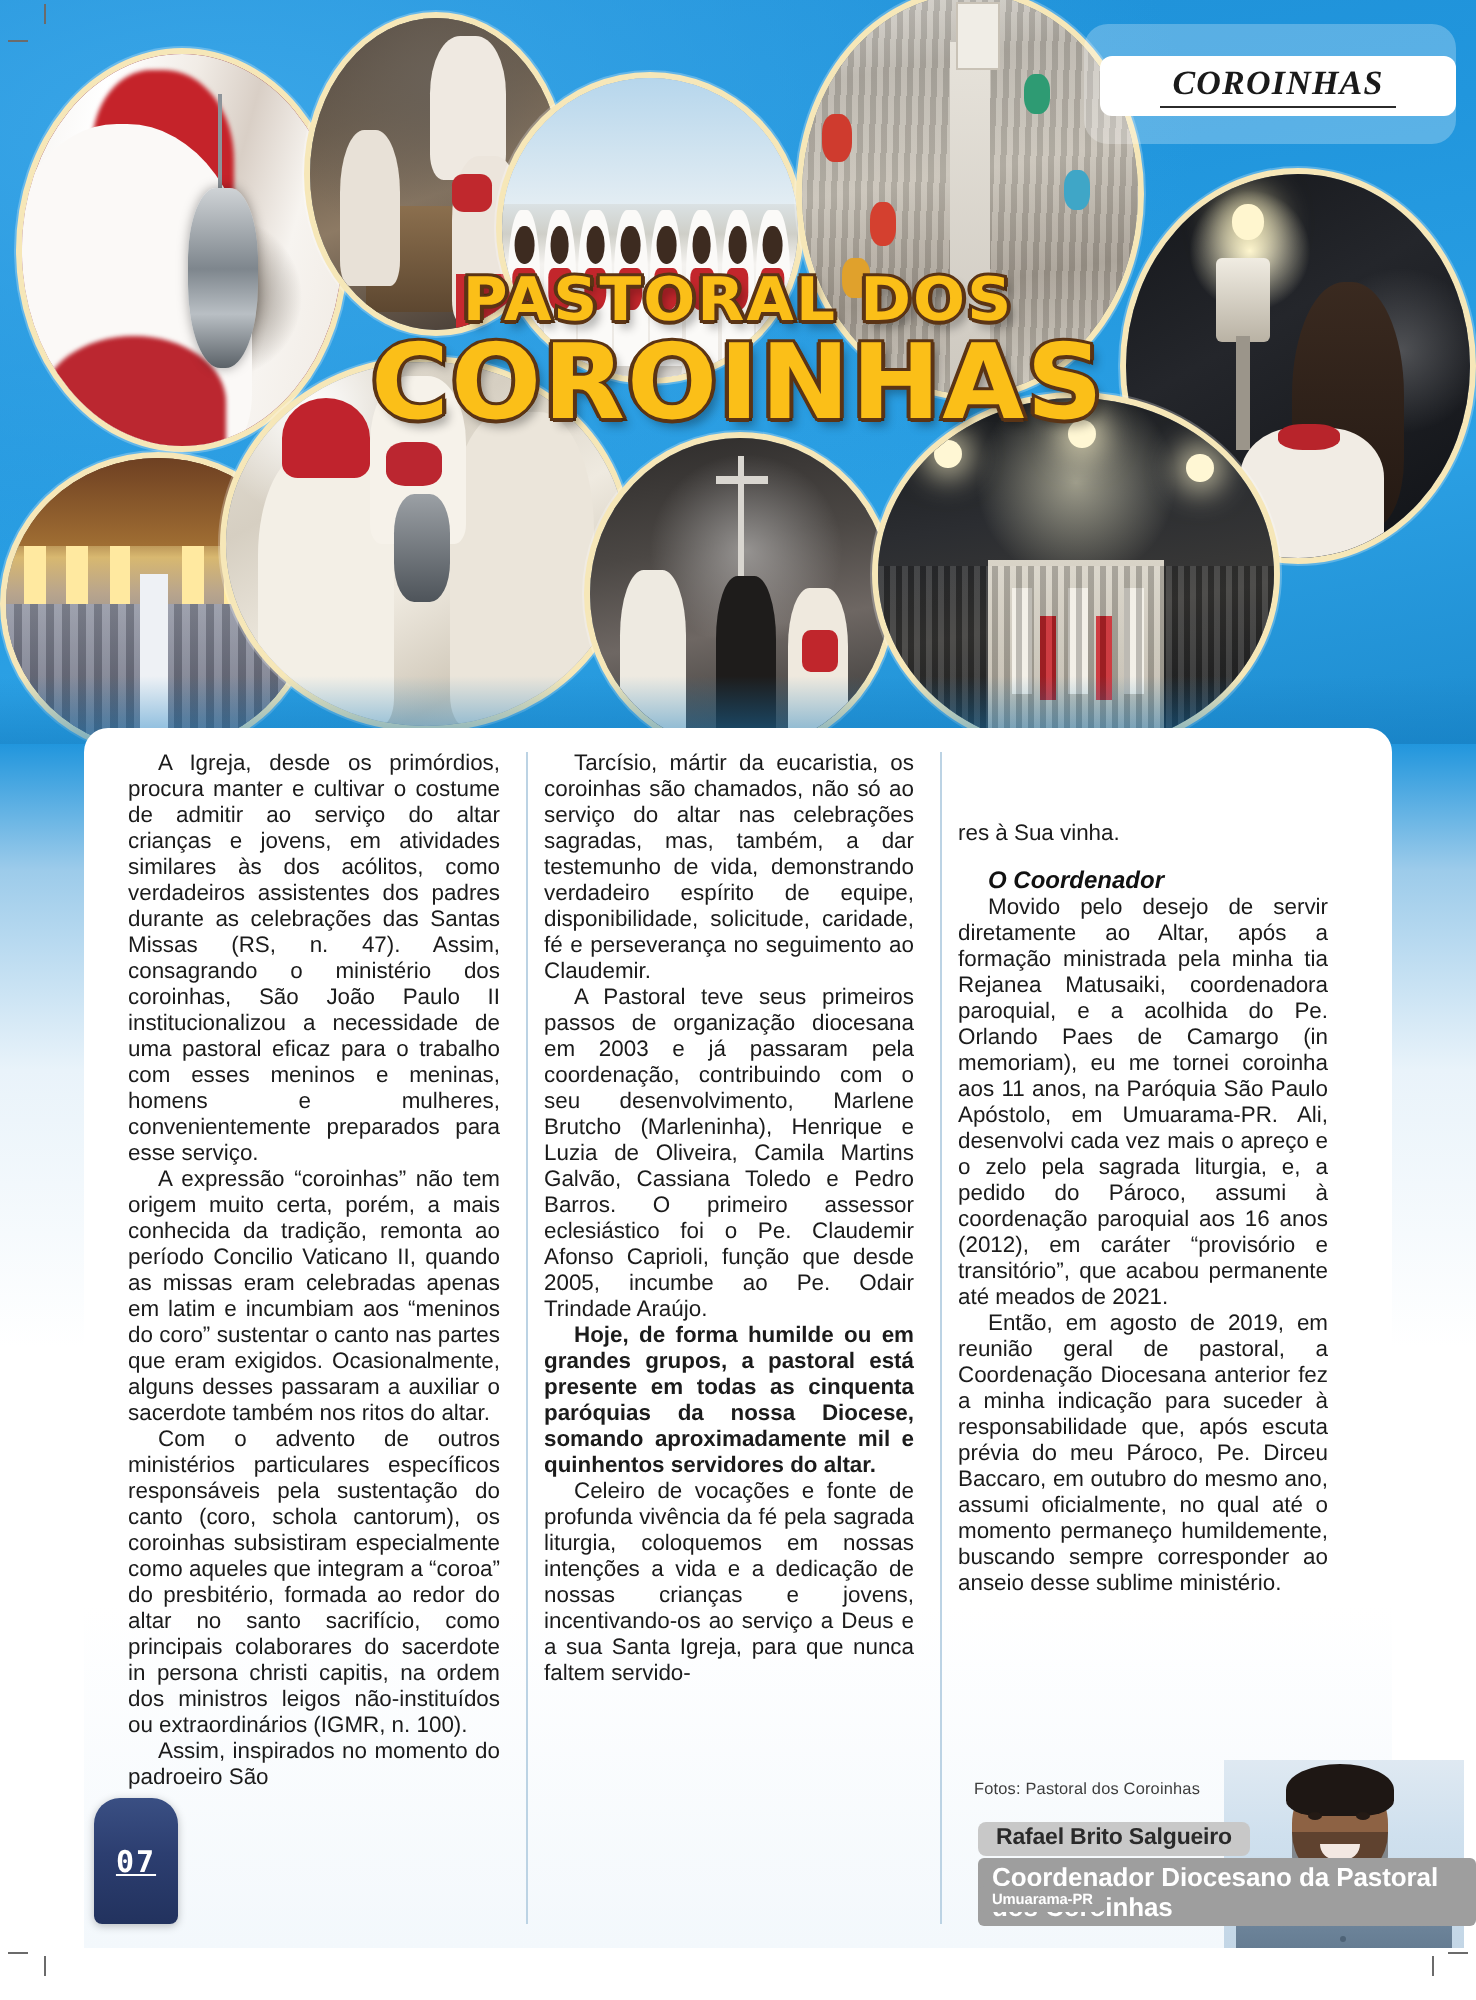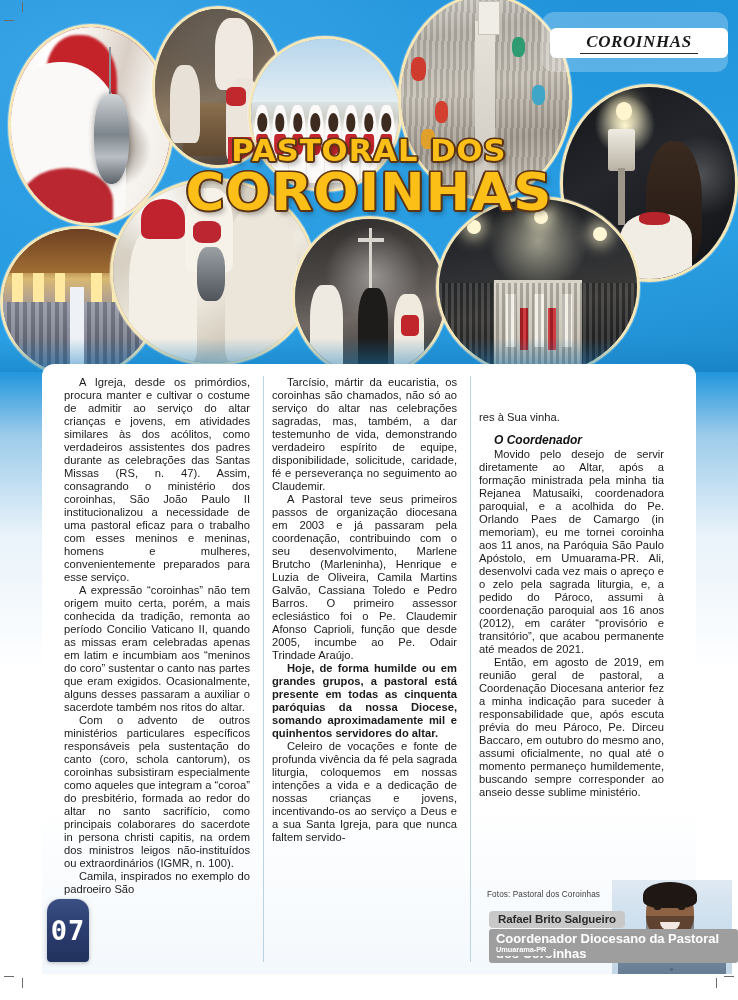--- a/index.html
+++ b/index.html
@@ -226,21 +226,21 @@
 
   
   .pagenum{
     position:absolute;left:47px;top:899px;width:42px;height:63px;
     background:linear-gradient(180deg,#3a4f83 0%,#2c3e70 45%,#22325e 100%);
     border-radius:13px 13px 4px 4px;
     display:flex;align-items:center;justify-content:center;
     box-shadow:0 1px 4px rgba(0,0,0,.25);
   }
   .pagenum span{
-    font-family:"DejaVu Sans Mono", monospace;font-weight:700;font-size:27px;color:#ffffff;letter-spacing:1px;
+    font-family:"DejaVu Sans Mono", monospace;font-weight:700;font-size:15px;color:#ffffff;letter-spacing:1px;text-decoration:underline;
   }
 
   
   .photo-credit{
     position:absolute;left:487px;top:890px;
     font-family:"Liberation Sans", sans-serif;font-size:8.2px;color:#3c3c3c;letter-spacing:.1px;
   }
 
   
   .author-photo{
@@ -458,21 +458,21 @@
 
   <div class="body-bg"></div>
   <div class="paper"></div>
 
   <div class="cols">
 
     <div class="col">
       <p class="first">A Igreja, desde os primórdios, procura manter e cultivar o costume de admitir ao serviço do altar crianças e jovens, em atividades similares às dos acólitos, como verdadeiros assistentes dos padres durante as celebrações das Santas Missas (RS, n. 47). Assim, consagrando o ministério dos coroinhas, São João Paulo II institucionalizou a necessidade de uma pastoral eficaz para o trabalho com esses meninos e meninas, homens e mulheres, convenientemente preparados para esse serviço.</p>
       <p>A expressão “coroinhas” não tem origem muito certa, porém, a mais conhecida da tradição, remonta ao período Concilio Vaticano II, quando as missas eram celebradas apenas em latim e incumbiam aos “meninos do coro” sustentar o canto nas partes que eram exigidos. Ocasionalmente, alguns desses passaram a auxiliar o sacerdote também nos ritos do altar.</p>
       <p>Com o advento de outros ministérios particulares específicos responsáveis pela sustentação do canto (coro, schola cantorum), os coroinhas subsistiram especialmente como aqueles que integram a “coroa” do presbitério, formada ao redor do altar no santo sacrifício, como principais colaborares do sacerdote in persona christi capitis, na ordem dos ministros leigos não-instituídos ou extraordinários (IGMR, n. 100).</p>
-      <p>Camila, inspirados no exemplo do padroeiro São</p>
+      <p>Assim, inspirados no momento do padroeiro São</p>
     </div>
 
     <div class="col">
       <p class="first">Tarcísio, mártir da eucaristia, os coroinhas são chamados, não só ao serviço do altar nas celebrações sagradas, mas, também, a dar testemunho de vida, demonstrando verdadeiro espírito de equipe, disponibilidade, solicitude, caridade, fé e perseverança no seguimento ao Claudemir.</p>
       <p>A Pastoral teve seus primeiros passos de organização diocesana em 2003 e já passaram pela coordenação, contribuindo com o seu desenvolvimento, Marlene Brutcho (Marleninha), Henrique e Luzia de Oliveira, Camila Martins Galvão, Cassiana Toledo e Pedro Barros. O primeiro assessor eclesiástico foi o Pe. Claudemir Afonso Caprioli, função que desde 2005, incumbe ao Pe. Odair Trindade Araújo.</p>
       <p class="bold">Hoje, de forma humilde ou em grandes grupos, a pastoral está presente em todas as cinquenta paróquias da nossa Diocese, somando aproximadamente mil e quinhentos servidores do altar.</p>
       <p>Celeiro de vocações e fonte de profunda vivência da fé pela sagrada liturgia, coloquemos em nossas intenções a vida e a dedicação de nossas crianças e jovens, incentivando-os ao serviço a Deus e a sua Santa Igreja, para que nunca faltem servido-</p>
     </div>
 
     <div class="col">

